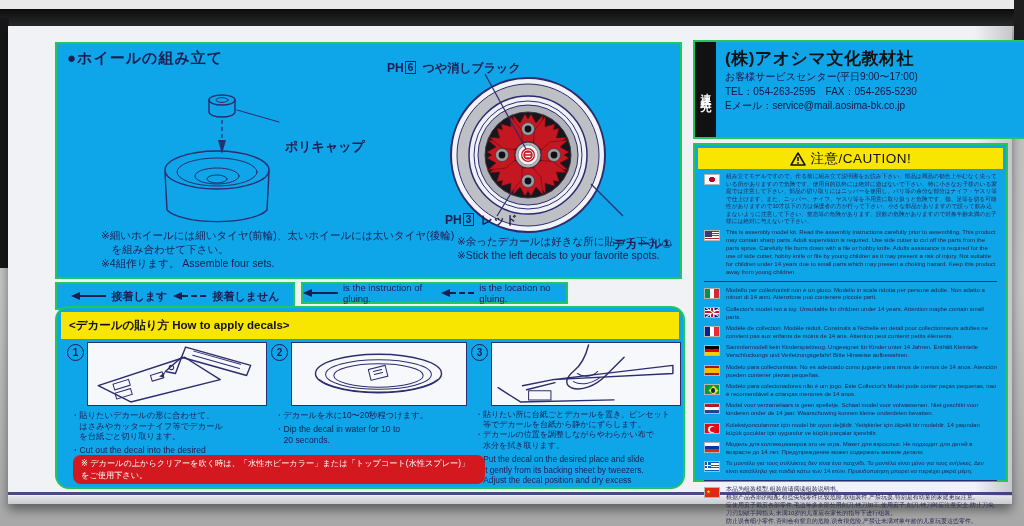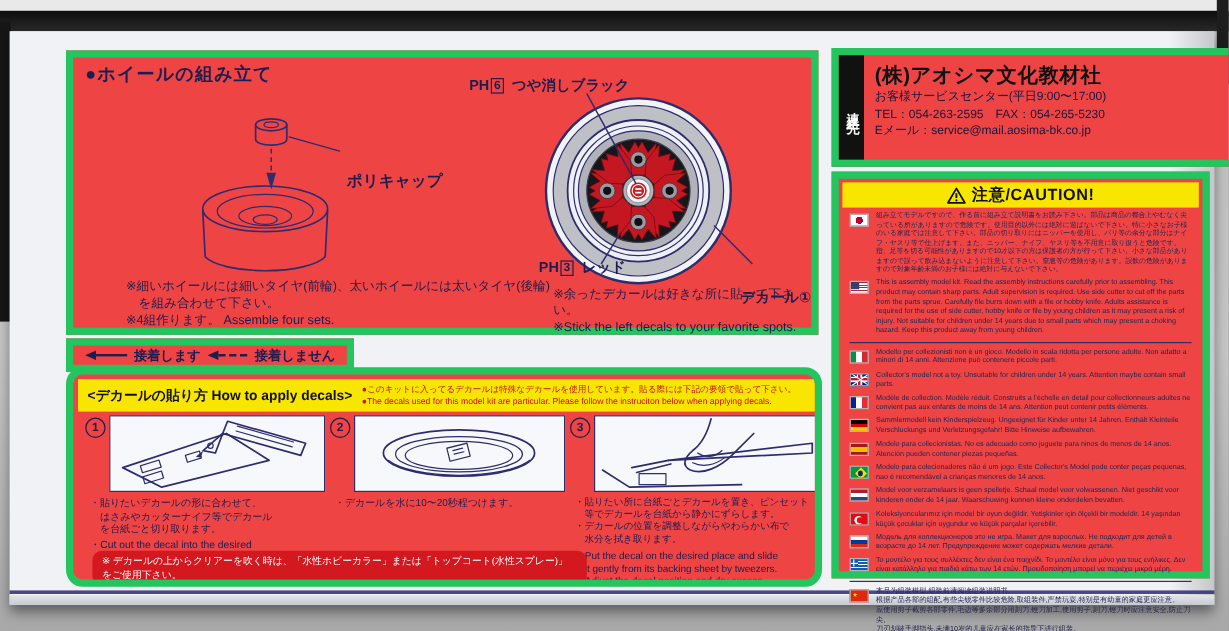--- a/index.html
+++ b/index.html
@@ -13,21 +13,21 @@
   #top-white{left:0;top:0;width:1024px;height:9px;background:#e9e9e9;}
   #left-sliver{left:0;top:18px;width:9px;height:250px;background:#161616;}
   #right-sliver{right:0;top:0;width:10px;height:70px;background:#1d1d1d;}
   #panel{left:8px;top:26px;width:1004px;height:478px;background:#f1f2f6;
          box-shadow:0 6px 10px rgba(0,0,0,.45);}
   #panel-shade{right:0;top:0;width:38px;height:478px;background:linear-gradient(90deg,rgba(0,0,0,0),rgba(0,0,0,.18));}
   #panel-bottom-edge{left:0;top:466px;width:1004px;height:3px;background:#2c2c6e;opacity:.85;}
   #panel-fold{left:0;top:470px;width:1004px;height:8px;background:linear-gradient(180deg,#e4e5ea,#c9cad1);}
 
   .navy{color:#1d1d4f;}
-  .box{border:6px solid #22c55e;background:#ef4444;box-sizing:border-box;}
+  .box{border:2px solid #22c55e;background:#0ea5e9;box-sizing:border-box;}
 
   
   #wheel-box{left:47px;top:16px;width:627px;height:237px;}
   #wheel-title{left:10px;top:5px;font-size:15px;font-weight:bold;letter-spacing:1px;}
   .note{font-size:10.5px;line-height:1.35;margin-left:32px;}
   .pre{white-space:pre-line;}
   #wheel-note-left{left:12px;top:184px;}
   #wheel-note-right{left:368px;top:190px;}
   .callout{font-size:12px;font-weight:bold;margin-top:24px;}
   .pcode{font-weight:bold;font-size:12px;}
@@ -67,21 +67,21 @@
   #contact-box{left:685px;top:14px;width:380px;height:99px;display:flex;}
   #contact-side{width:21px;background:#111;color:#fff;display:flex;align-items:center;justify-content:center;
                 writing-mode:vertical-rl;font-size:11px;letter-spacing:4px;font-weight:bold;}
   #contact-body{flex:1;padding:5px 8px 4px 9px;}
   #company-name{font-size:17px;font-weight:bold;letter-spacing:.5px;color:#111;}
   .contact-line{font-size:10px;line-height:1.45;color:#15153f;}
 
   
   #caution-box{left:685px;top:117px;width:315px;height:339px;padding:3px;}
   #caution-head{background:#f9e600;height:21px;display:flex;align-items:center;justify-content:center;gap:5px;}
-  #caution-title{font-size:13.5px;font-weight:bold;color:#111;letter-spacing:.5px;}
+  #caution-title{font-size:13.5px;font-weight:normal;color:#111;letter-spacing:.5px;}
   #caution-body{padding:4px 6px 0 6px;}
   .caurow{display:flex;gap:6px;margin-bottom:3.5px;}
   .cautext{font-size:6px;line-height:1.32;color:#26264e;flex:1;}
   .cautext.small{font-size:5.7px;}
   .caudiv{border-top:1.5px solid #2c2c6e;margin:4px 0 5px 0;}
 
   
   .flag{width:16px;height:11px;flex:0 0 16px;margin-top:1px;border:.5px solid #b5b5b5;box-sizing:border-box;position:relative;overflow:hidden;background:#fff;}
   .flag-jp{background:radial-gradient(circle at 50% 50%,#bc002d 0 3px,#fff 3px);}
   .flag-us{background:linear-gradient(#3c3b6e,#3c3b6e) 0 0/7px 6px no-repeat,
@@ -219,28 +219,36 @@
           <span class="head"></span>
           <span class="tail"></span>
         </span>
       <span class="glue-label-jp navy">接着します</span>
       <span class="arrow dashed">
           <span class="head"></span>
           <span class="tail"></span>
         </span>
       <span class="glue-label-jp navy">接着しません</span>
     </div>
+    <div class="abs box" id="glue-en">
+      <span class="arrow">
+          <span class="head"></span>
+          <span class="tail"></span>
+        </span>
+      <span class="glue-label-en navy">is the instruction of gluing.</span>
+      <span class="arrow dashed">
+          <span class="head"></span>
+          <span class="tail"></span>
+        </span>
+      <span class="glue-label-en navy">is the location no gluing.</span>
+    </div>
 
     <div class="abs box" id="decal-box">
       <div class="abs" id="decal-head">
         <span id="decal-title">&lt;デカールの貼り方 How to apply decals&gt;</span>
-        <span>
-          <div class="decal-head-note">●このキットに入ってるデカールは特殊なデカールを使用しています。貼る際には下記の要領で貼って下さい。</div>
-          <div class="decal-head-note">●The decals used for this model kit are particular. Please follow the instruciton below when applying decals.</div>
-        </span>
       </div>
 
       <div class="abs stepcol" id="step-1">
         <span class="stepnum navy">1</span>
         <div class="stepdiag">
           <svg width="100%" height="100%" viewBox="0 0 175 61">
             <polygon class="ln" points="10,42 95,14 130,36 42,58" fill="#f7f8fc"></polygon>
             <rect class="ln thin" x="25" y="38" width="16" height="6" transform="rotate(-17 33 41)"></rect>
             <rect class="ln thin" x="27" y="47" width="16" height="6" transform="rotate(-17 35 50)"></rect>
             <rect class="ln thin" x="62" y="30" width="12" height="6" transform="rotate(-17 68 33)" fill="#2c2c6e"></rect>
@@ -270,20 +278,22 @@
             <ellipse class="ln thin" cx="85" cy="31" rx="52" ry="14.5"></ellipse>
             <ellipse class="ln thin" cx="85" cy="32" rx="44" ry="11.5"></ellipse>
             <path class="ln thin" d="M27 36 A62 19 0 0 0 143 36"></path>
             <rect class="ln thin" x="76" y="24" width="17" height="11" transform="rotate(-14 84 29)" fill="#f7f8fc"></rect>
             <line class="ln thin" x1="80" y1="28" x2="88" y2="26"></line>
             <line class="ln thin" x1="81" y1="31" x2="89" y2="29"></line>
           </svg>
         </div>
         <div class="steptext navy">
           <div class="pre">・デカールを水に10〜20秒程つけます。</div>
+          <div class="pre en">・Dip the decal in water for 10 to
+　20 seconds.</div>
         </div>
       </div>
 
       <div class="abs stepcol" id="step-3">
         <span class="stepnum navy">3</span>
         <div class="stepdiag">
           <svg width="100%" height="100%" viewBox="0 0 185 61">
 
             <path class="ln" d="M95 2 C92 14 88 22 80 28 C74 33 70 40 78 44 C88 48 102 42 112 32 L130 14" fill="#f7f8fc"></path>
             <path class="ln thin" d="M84 30 C90 34 98 34 104 28"></path>

